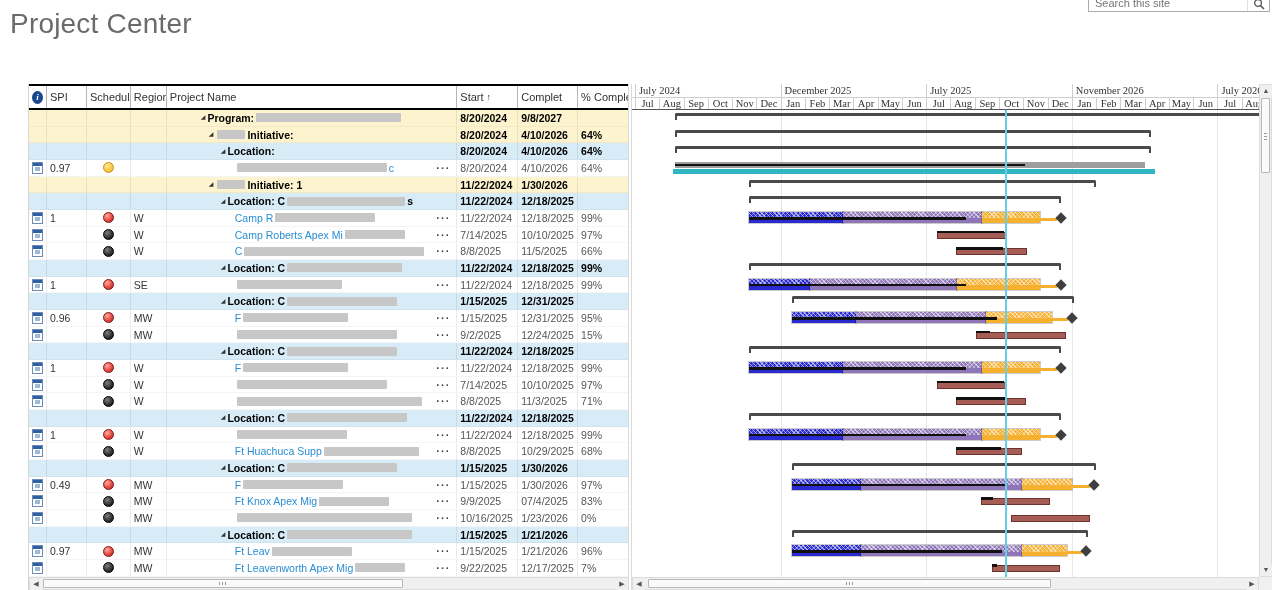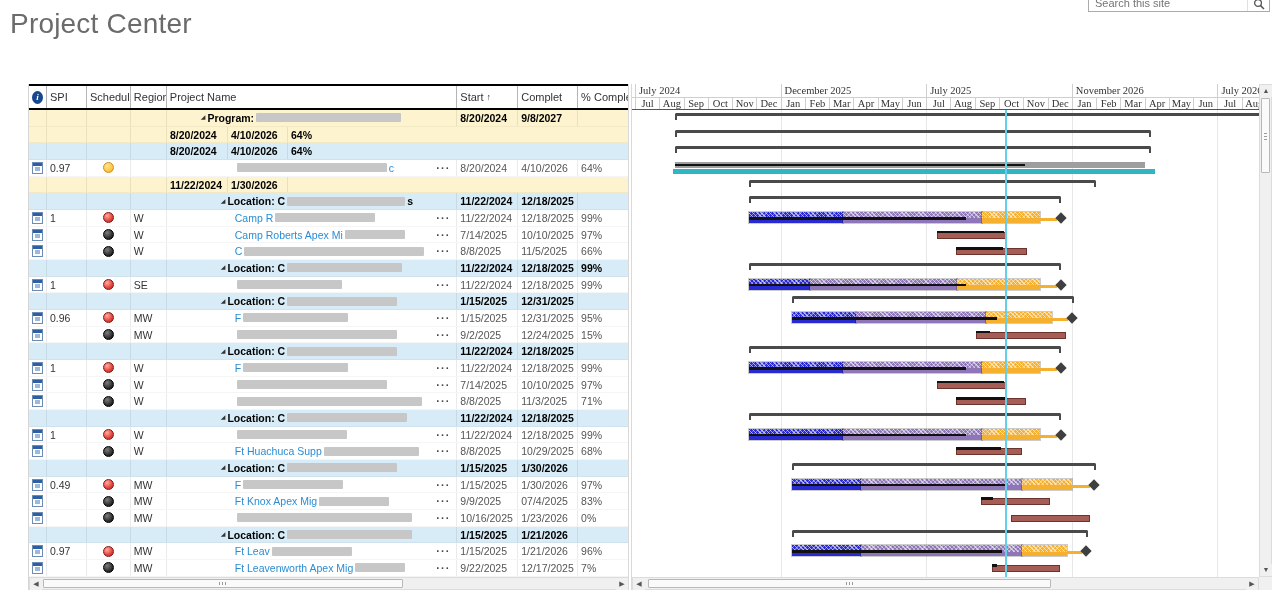--- a/index.html
+++ b/index.html
@@ -173,35 +173,44 @@
             <div class="t-cell" style="width:60px;">
               <span class="grp">9/8/2027</span>
             </div>
             <div class="t-cell" style="width:50px;"></div>
           </div>
           <div class="t-row bg-yellow">
             <div class="t-cell" style="width:18px; justify-content:center;"></div>
             <div class="t-cell" style="width:40px;"></div>
             <div class="t-cell" style="width:44px; justify-content:center;"></div>
             <div class="t-cell" style="width:36px;"></div>
+            <div class="t-cell" style="width:291px; padding-left:42px;">
+              <span class="tri-glyph">◢</span>
+              <span class="redact" style="width: 28px;"></span>
+              <span class="grp">Initiative:</span>
+            </div>
             <div class="t-cell" style="width:61px;">
               <span class="grp">8/20/2024</span>
             </div>
             <div class="t-cell" style="width:60px;">
               <span class="grp">4/10/2026</span>
             </div>
             <div class="t-cell" style="width:50px;">
               <span class="grp">64%</span>
             </div>
           </div>
           <div class="t-row bg-blue">
             <div class="t-cell" style="width:18px; justify-content:center;"></div>
             <div class="t-cell" style="width:40px;"></div>
             <div class="t-cell" style="width:44px; justify-content:center;"></div>
             <div class="t-cell" style="width:36px;"></div>
+            <div class="t-cell" style="width:291px; padding-left:54px;">
+              <span class="tri-glyph">◢</span>
+              <span class="grp">Location:</span>
+            </div>
             <div class="t-cell" style="width:61px;">
               <span class="grp">8/20/2024</span>
             </div>
             <div class="t-cell" style="width:60px;">
               <span class="grp">4/10/2026</span>
             </div>
             <div class="t-cell" style="width:50px;">
               <span class="grp">64%</span>
             </div>
           </div>
@@ -229,20 +238,25 @@
             </div>
             <div class="t-cell" style="width:50px;">
               <span class="date-dim">64%</span>
             </div>
           </div>
           <div class="t-row bg-yellow">
             <div class="t-cell" style="width:18px; justify-content:center;"></div>
             <div class="t-cell" style="width:40px;"></div>
             <div class="t-cell" style="width:44px; justify-content:center;"></div>
             <div class="t-cell" style="width:36px;"></div>
+            <div class="t-cell" style="width:291px; padding-left:42px;">
+              <span class="tri-glyph">◢</span>
+              <span class="redact" style="width: 28px;"></span>
+              <span class="grp">Initiative: 1</span>
+            </div>
             <div class="t-cell" style="width:61px;">
               <span class="grp">11/22/2024</span>
             </div>
             <div class="t-cell" style="width:60px;">
               <span class="grp">1/30/2026</span>
             </div>
             <div class="t-cell" style="width:50px;"></div>
           </div>
           <div class="t-row bg-blue">
             <div class="t-cell" style="width:18px; justify-content:center;"></div>

